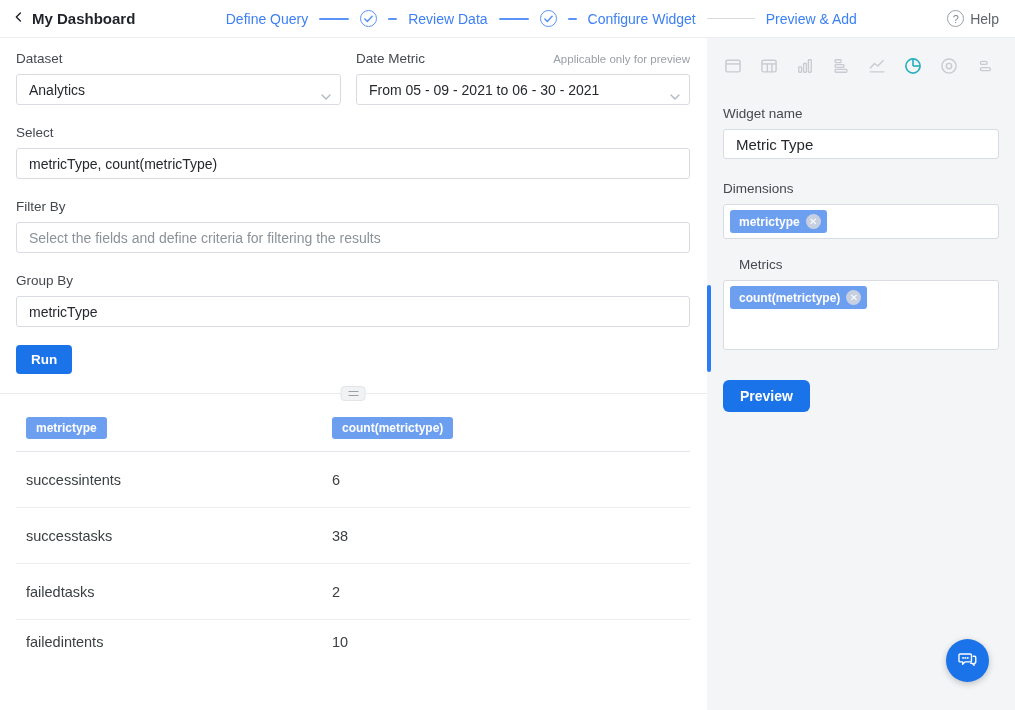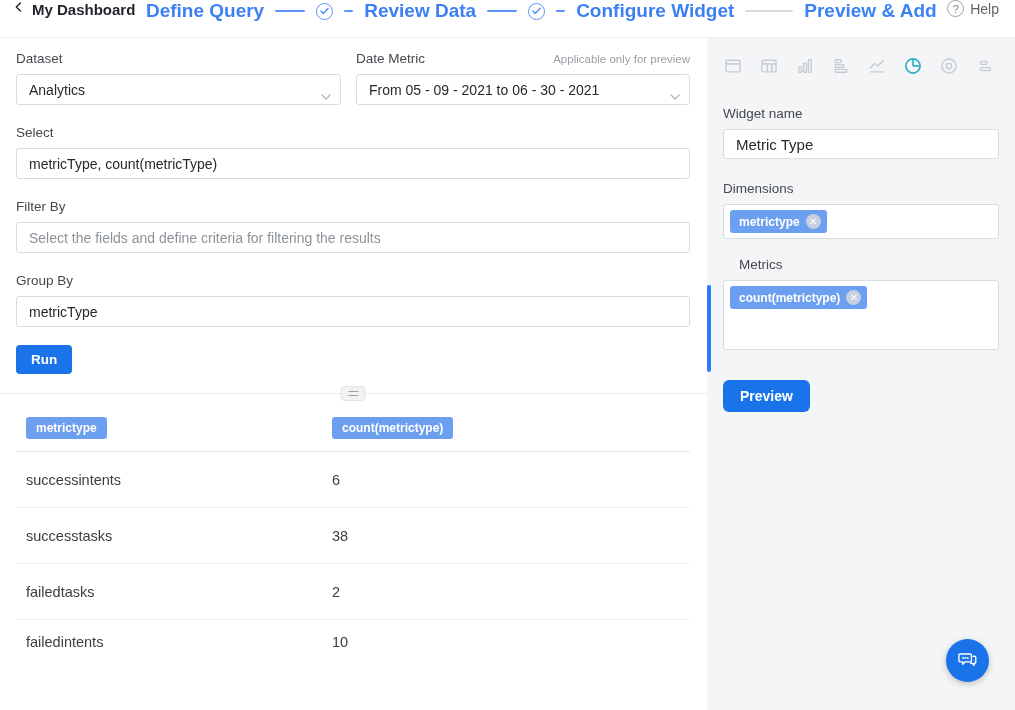--- a/index.html
+++ b/index.html
@@ -2,26 +2,26 @@
 <html><head>
 <meta charset="utf-8">
 <style>
   * { box-sizing: border-box; }
   html,body { margin:0; padding:0; }
   body {
     width:1015px; height:710px; overflow:hidden; background:#fff;
     font-family:"Liberation Sans","DejaVu Sans",sans-serif; color:#202124;
   }
   
-  .app-header { height:38px; display:flex; align-items:flex-start; padding:0 16px 0 12px;
+  .app-header { height:38px; display:flex; align-items:center; padding:0 16px 0 12px;
     border-bottom:1px solid #ebedf0; background:#fff; }
   .back { display:flex; align-items:center; gap:7px; cursor:pointer; }
   .back-title { font-size:15px; font-weight:700; color:#1f2329; }
   .stepper { flex:1; display:flex; align-items:center; justify-content:center; gap:11px; }
-  .step-label { font-size:19px; font-weight:700; cursor:pointer; white-space:nowrap; }
+  .step-label { font-size:14px; font-weight:400; cursor:pointer; white-space:nowrap; }
   .step-blue { color:#3d7ff5; }
   .step-gray { color:#3b82f6; }
   .conn { height:2px; background:#5b93f7; border-radius:2px; }
   .conn.w30 { width:30px; } .conn.w8 { width:9px; }
   .conn.gray { width:48px; height:1.5px; background:#d8dbdf; }
   .check-circle { width:17px; height:17px; border:1.6px solid #5b93f7; border-radius:50%;
     background:#fff; display:flex; align-items:center; justify-content:center; flex:0 0 auto; }
   .help { display:flex; align-items:center; gap:6px; color:#5f6368; font-size:14px; cursor:pointer; }
   .help-circle { width:17px; height:17px; border:1.3px solid #9aa0a6; border-radius:50%;
     display:flex; align-items:center; justify-content:center; font-size:11px; color:#80868b; }

